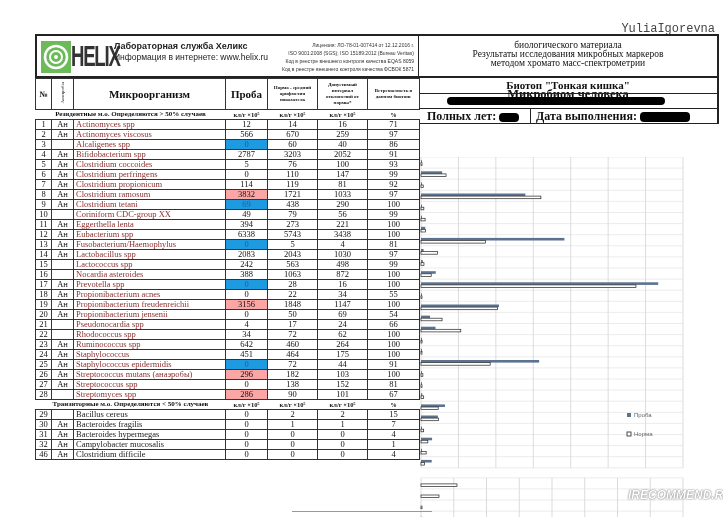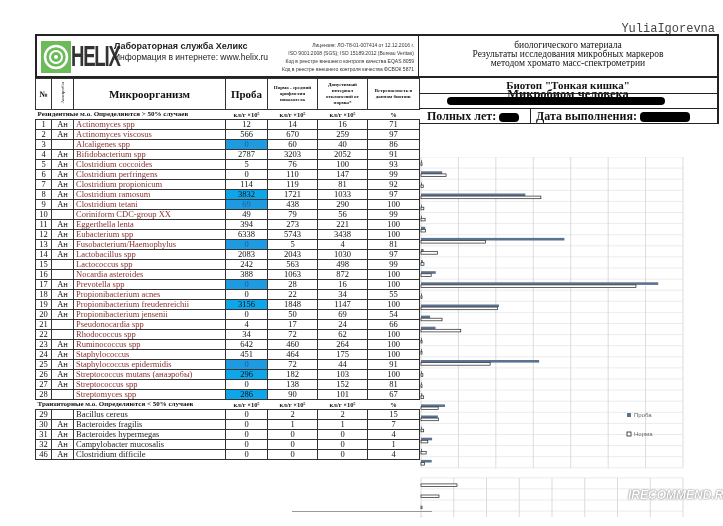--- a/index.html
+++ b/index.html
@@ -15,25 +15,25 @@
   .lic{position:absolute;right:4px;top:5px;text-align:right;font-family:"Liberation Sans",sans-serif;font-size:5px;line-height:8px;color:#333;}
   .hdr-right{position:absolute;left:384px;top:0;width:300px;height:44px;border:2px solid #222;border-left:none;box-sizing:border-box;text-align:center;}
   .hdr-right .t{font-size:9.5px;line-height:9px;margin-top:5px;}
   .hdr-right .h{font-size:12.5px;font-weight:bold;margin-top:19px;}
   
   table.t{position:absolute;left:0;top:44px;border-collapse:collapse;width:384px;table-layout:fixed;}
   table.t td{border:1px solid #333;font-size:8.5px;height:9px;line-height:9px;padding:0 2px;white-space:nowrap;overflow:hidden;}
   table.t td.c{text-align:center;}
   table.t .thead td{height:30px;font-weight:bold;}
   table.t .thead .small{font-size:5px;line-height:6px;font-weight:bold;white-space:normal;text-align:center;}
-  table.t .sec td{font-weight:bold;font-size:7px;border-left:none;border-right:none;}
+  table.t .sec td{font-weight:bold;font-size:7px;border-left:none;border-right:none;text-align:center;}
   table.t .sec td.u{font-size:6.5px;text-align:center;}
   .org{color:#8b2f2f;}
   .org.plain{color:#222;}
-  .hi{background:#0ea5e9;margin-top:15px;}
+  .hi{background:#fca5a5;margin-top:15px;}
   .lo{background:#1e9be0;color:#1e5fa0;}
   .vert{writing-mode:vertical-rl;transform:rotate(180deg);font-size:5px;font-weight:normal;}
   
   .rp{position:absolute;left:384px;top:44px;width:300px;border-right:2px solid #222;box-sizing:border-box;}
   .rp .biotop{height:15px;border-bottom:1px solid #222;text-align:center;font-weight:bold;font-size:11px;line-height:15px;}
   .rp .redact{height:14px;border-bottom:1px solid #222;position:relative;}
   .rp .redact span{position:absolute;left:28px;top:3px;width:218px;height:8px;background:#000;border-radius:4px;}
   .rp .ages{height:14px;border-bottom:1px solid #222;display:flex;font-weight:bold;font-size:12px;line-height:14px;}
   .rp .ages .a1{width:112px;border-right:1px solid #222;padding-left:8px;box-sizing:border-box;position:relative;}
   .rp .ages .a2{padding-left:5px;position:relative;flex:1;}

